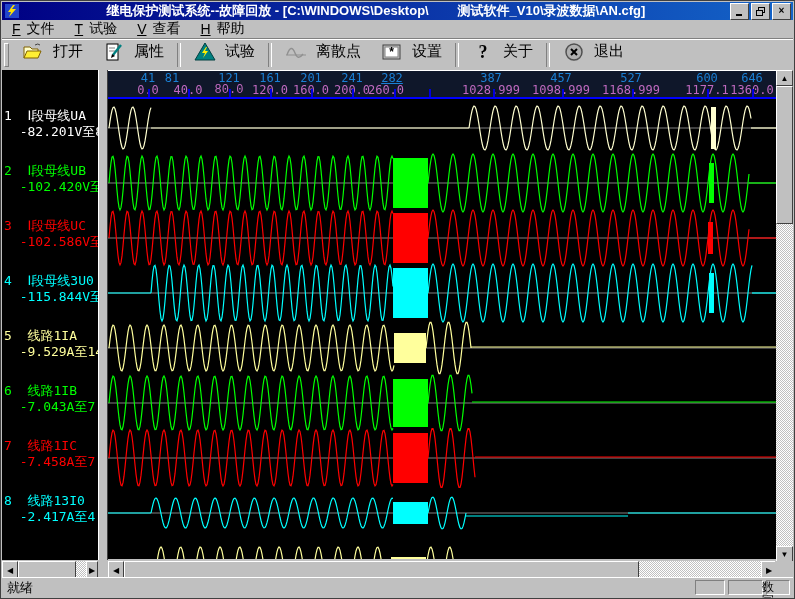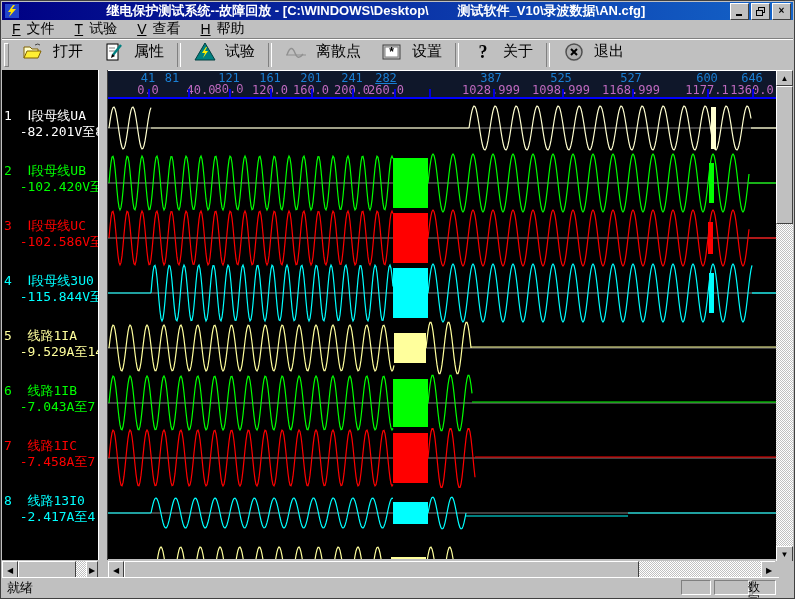--- a/index.html
+++ b/index.html
@@ -46,21 +46,21 @@
   .thumb{background:#c0c0c0;border:1px solid;border-color:#fff #404040 #404040 #fff;box-sizing:border-box;flex:none;}
   .track{flex:1;background-color:#c0c0c0;
     background-image:linear-gradient(45deg,#fff 25%,transparent 25%,transparent 75%,#fff 75%),
                      linear-gradient(45deg,#fff 25%,transparent 25%,transparent 75%,#fff 75%);
     background-position:0 0,1px 1px;background-size:2px 2px;}
   
   #hscrollL{position:absolute;left:1px;top:560px;width:96px;height:18px;display:flex;background:#c0c0c0;}
   #hscrollM{position:absolute;left:107px;top:560px;width:669px;height:18px;display:flex;background:#c0c0c0;}
   #scorner{position:absolute;right:1px;top:560px;width:18px;height:18px;background:#c0c0c0;}
   
-  #statusbar{position:absolute;left:1px;right:15px;bottom:1px;height:19px;background:#c0c0c0;
+  #statusbar{position:absolute;left:1px;right:1px;bottom:1px;height:19px;background:#c0c0c0;
     border-top:1px solid #fff;display:flex;align-items:center;font-size:13px;}
   #status-ready{padding-left:5px;flex:1;}
   .spanel{height:15px;margin-right:3px;border:1px solid;border-color:#808080 #fff #fff #808080;
     box-sizing:border-box;font-size:12px;line-height:13px;text-align:center;color:#000;}
 </style>
 </head>
 <body>
 
 <div id="win">
 
@@ -174,34 +174,34 @@
       <div class="chlabel" style="top: 368px; color: rgb(255, 0, 0);"><div>7  线路1IC</div><div>  -7.458A至7.</div></div>
       <div class="chlabel" style="top: 423px; color: rgb(0, 255, 255);"><div>8  线路13I0</div><div>  -2.417A至4.</div></div>
     </div>
 
   <div id="splitter"></div>
 
   <div id="ruler">
       <span class="rs" style="left: 40px;">41</span>
       <span class="rt" style="left: 40px;">0.0</span>
       <span class="rs" style="left: 64px;">81</span>
-      <span class="rt" style="left: 80px; margin-left: 13px;">40.0</span>
+      <span class="rt" style="left: 80px;">40.0</span>
       <span class="rs" style="left: 121px;">121</span>
       <span class="rt" style="left: 121px; font-family: Liberation Mono, monospace;">80.0</span>
       <span class="rs" style="left: 162px;">161</span>
       <span class="rt" style="left: 162px;">120.0</span>
       <span class="rs" style="left: 203px;">201</span>
       <span class="rt" style="left: 203px;">160.0</span>
       <span class="rs" style="left: 244px;">241</span>
       <span class="rt" style="left: 244px;">200.0</span>
-      <span class="rs" style="left: 278px; text-decoration: underline;">282</span>
+      <span class="rs" style="left: 284px; text-decoration: underline;">282</span>
       <span class="rt" style="left: 278px;">260.0</span>
       <span class="rs" style="left: 383px;">387</span>
       <span class="rt" style="left: 383px;">1028.999</span>
-      <span class="rs" style="left: 453px;">525</span>
+      <span class="rs" style="left: 453px;">457</span>
       <span class="rt" style="left: 453px;">1098.999</span>
       <span class="rs" style="left: 523px;">527</span>
       <span class="rt" style="left: 523px;">1168.999</span>
       <span class="rs" style="left: 599px;">600</span>
       <span class="rt" style="left: 599px;">1177.1</span>
       <span class="rs" style="left: 644px;">646</span>
       <span class="rt" style="left: 644px;">1360.0</span>
       <span class="tick" style="left: 40px;"></span>
       <span class="tick" style="left: 80px;"></span>
       <span class="tick" style="left: 121px;"></span>

